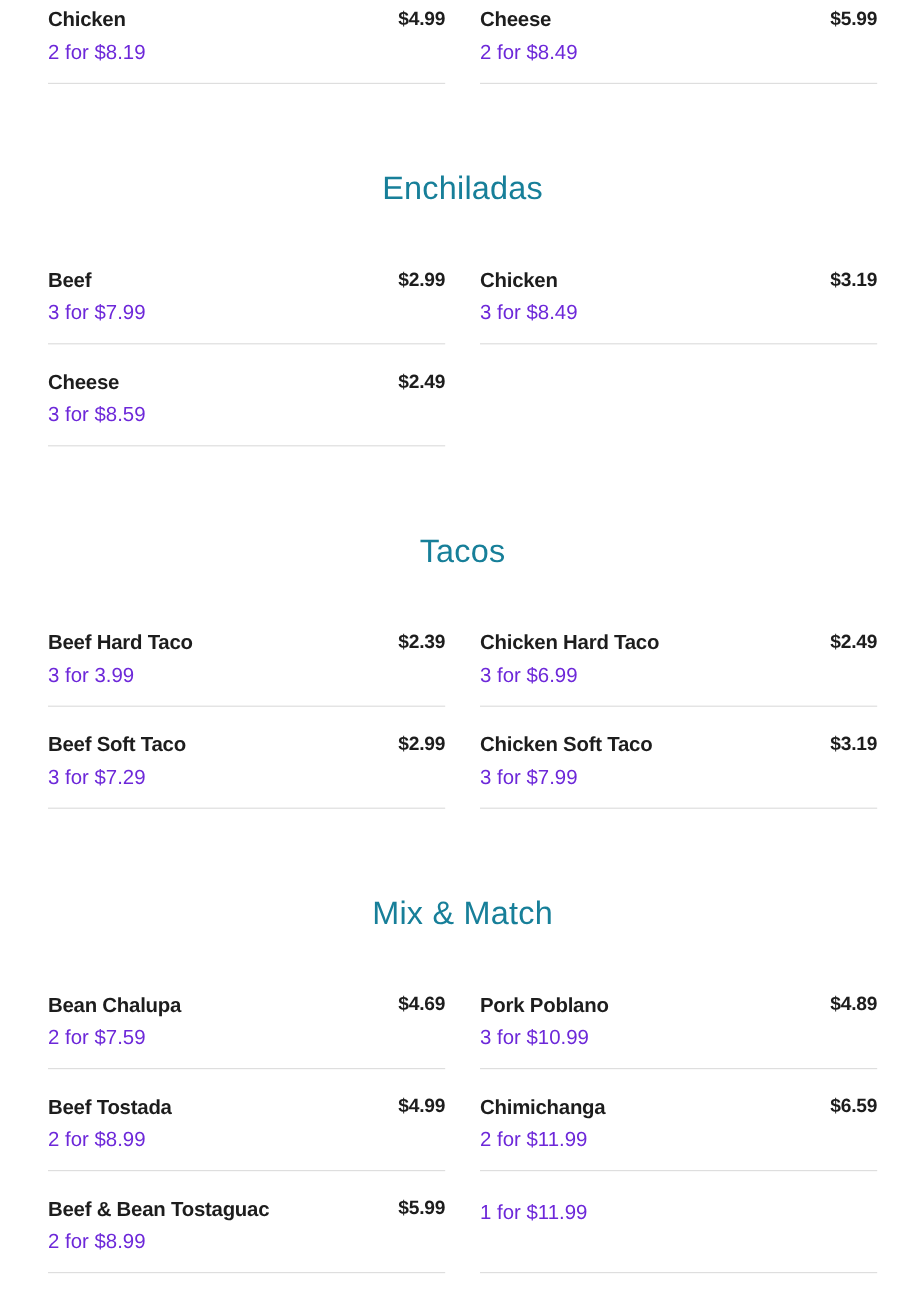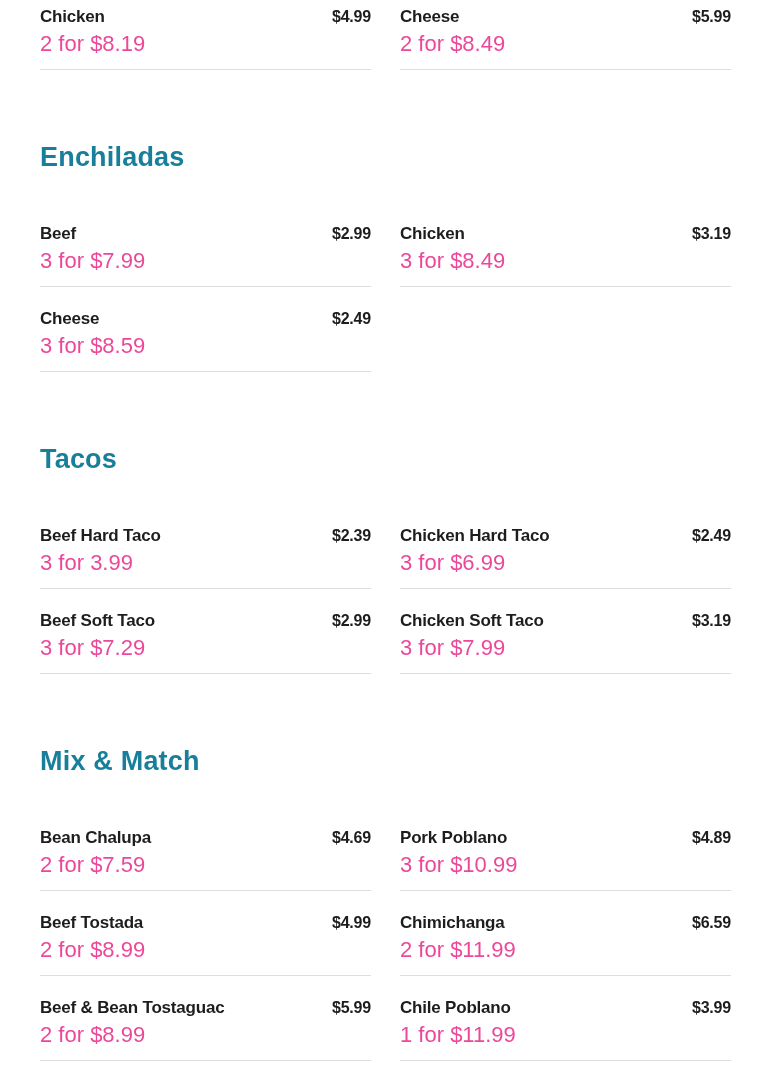--- a/index.html
+++ b/index.html
@@ -11,24 +11,25 @@
     background: #ffffff;
     overflow: hidden;
     font-family: "Liberation Sans", sans-serif;
     -webkit-font-smoothing: antialiased;
   }
   .menu { width: 100%; }
   .menu-section { margin: 0; }
   .section-title {
     font-size: 27px;
     line-height: 32px;
-    font-weight: 700;
+    font-weight: 400;
     color: #177f99;
     margin: 71px 0 49px 0;
     letter-spacing: 0.2px;
+    text-align: center;
   }
   .section-items {
     display: grid;
     grid-template-columns: 1fr 1fr;
     column-gap: 29px;
     row-gap: 20px;
   }
   .menu-item {
     padding-bottom: 13px;
     border-bottom: 1px solid #dedede;
@@ -46,24 +47,24 @@
     letter-spacing: -0.2px;
   }
   .item-price {
     font-size: 16px;
     font-weight: 700;
     color: #1d1d1d;
     letter-spacing: -0.2px;
   }
   .item-deal {
     margin-top: 3px;
-    font-size: 22px;
+    font-size: 17px;
     font-weight: 400;
     line-height: 24px;
-    color: #ec4899;
+    color: #6d28d9;
   }
 </style>
 </head>
 <body>
 
 <div class="menu">
   <section class="menu-section">
 
     <div class="section-items">
   <div class="menu-item">
@@ -187,21 +188,17 @@
 
   <div class="menu-item">
     <div class="item-row">
       <span class="item-name">Beef &amp; Bean Tostaguac</span>
       <span class="item-price">$5.99</span>
     </div>
     <div class="item-deal">2 for $8.99</div>
   </div>
 
   <div class="menu-item">
-    <div class="item-row">
-      <span class="item-name">Chile Poblano</span>
-      <span class="item-price">$3.99</span>
-    </div>
     <div class="item-deal">1 for $11.99</div>
   </div>
 </div>
   </section>
 </div>
 
 </body></html>

